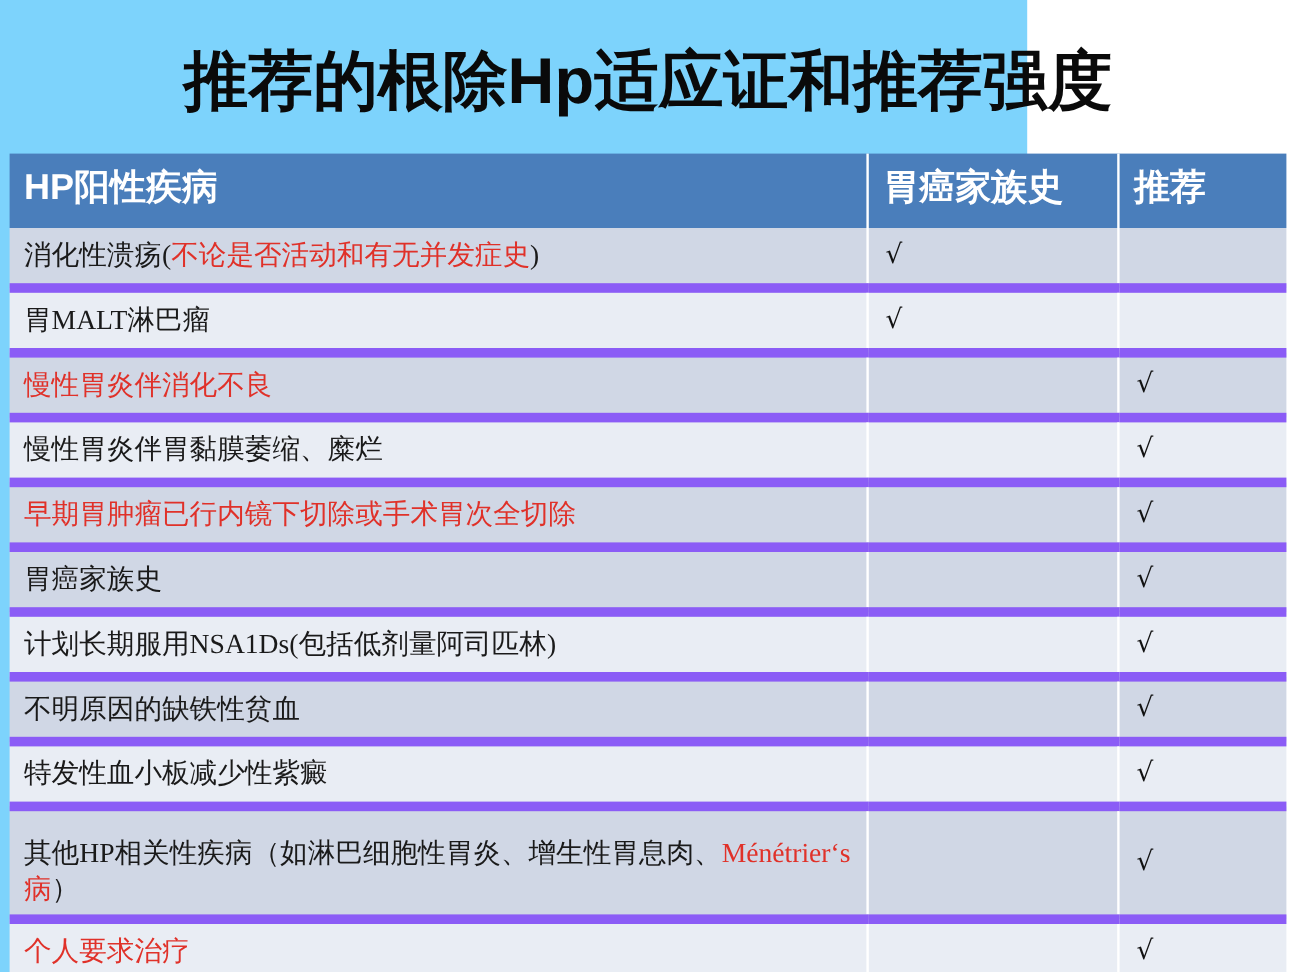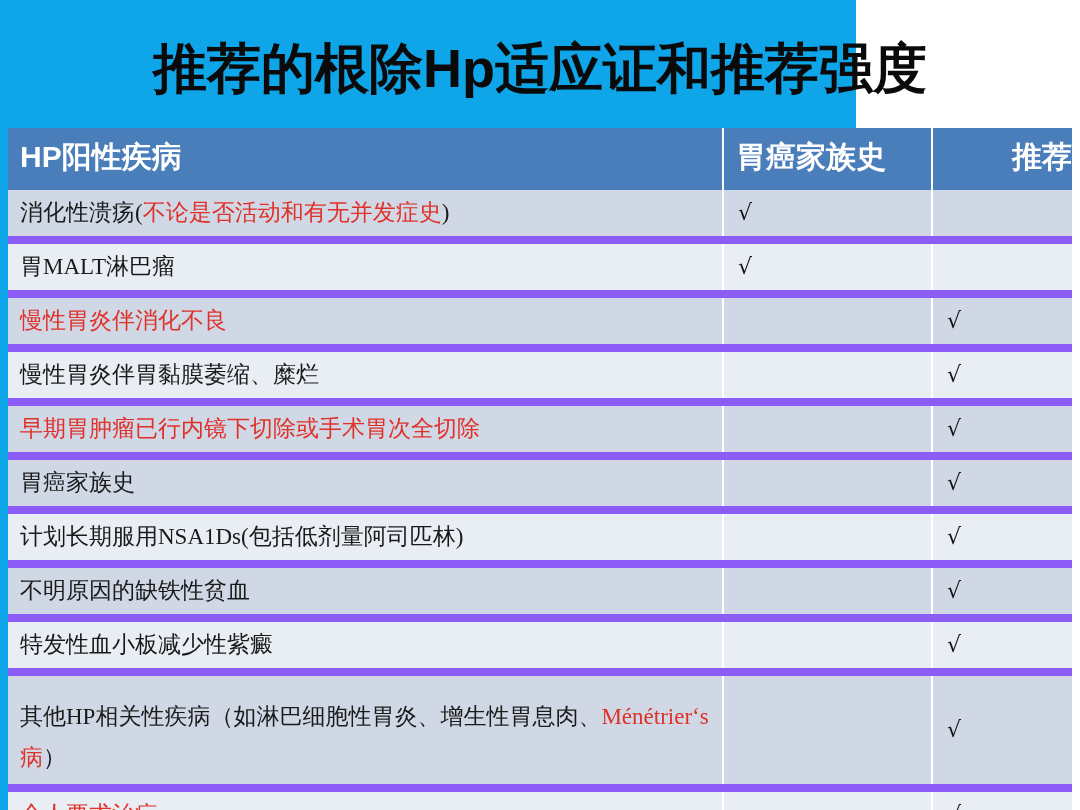--- a/index.html
+++ b/index.html
@@ -11,21 +11,21 @@
     width: 1080px;
     height: 810px;
     font-family: "Liberation Serif", "DejaVu Serif", serif;
     overflow: hidden;
   }
 
   .slide {
     position: relative;
     width: 856px;
     height: 810px;
-    background: #0ea5e9;
+    background: #7dd3fc;
     box-sizing: border-box;
     text-decoration: underline;
   }
 
   
   .title {
     position: absolute;
     left: 0;
     top: 36px;
     width: 1080px;
@@ -62,21 +62,21 @@
     font-weight: bold;
     font-size: 30px;
     line-height: 34px;
     text-align: left;
     padding: 8px 0 12px 12px;
     border-right: 2px solid #ffffff;
     vertical-align: middle;
     height: 62px;
     box-sizing: border-box;
   }
-  thead th:last-child { border-right: none; text-align: right; }
+  thead th:last-child { border-right: none; }
 
   tbody td {
     font-size: 23px;
     line-height: 30px;
     color: #1a1a1a;
     padding: 8px 0 8px 12px;
     border-right: 2px solid #ffffff;
     border-bottom: 8px solid #8b5cf6;
     vertical-align: middle;
     height: 46px;
@@ -92,21 +92,21 @@
     font-family: "DejaVu Sans", "Liberation Sans", sans-serif;
     font-size: 22px;
     color: #111111;
     padding-left: 14px;
     white-space: nowrap;
   }
 
   .red   { color: #e03129; }
   .black { color: #1a1a1a; }
 
-  td.two-line { white-space: normal; line-height: 41px; padding-top: 20px; padding-bottom: 6px; }
+  td.two-line { white-space: normal; line-height: 30px; padding-top: 20px; padding-bottom: 6px; }
 </style>
 </head>
 <body>
 
 <div class="slide">
 
   <div class="title">推荐的根除Hp适应证和推荐强度</div>
 
   <div class="table-wrap">
     <table class="grid">

